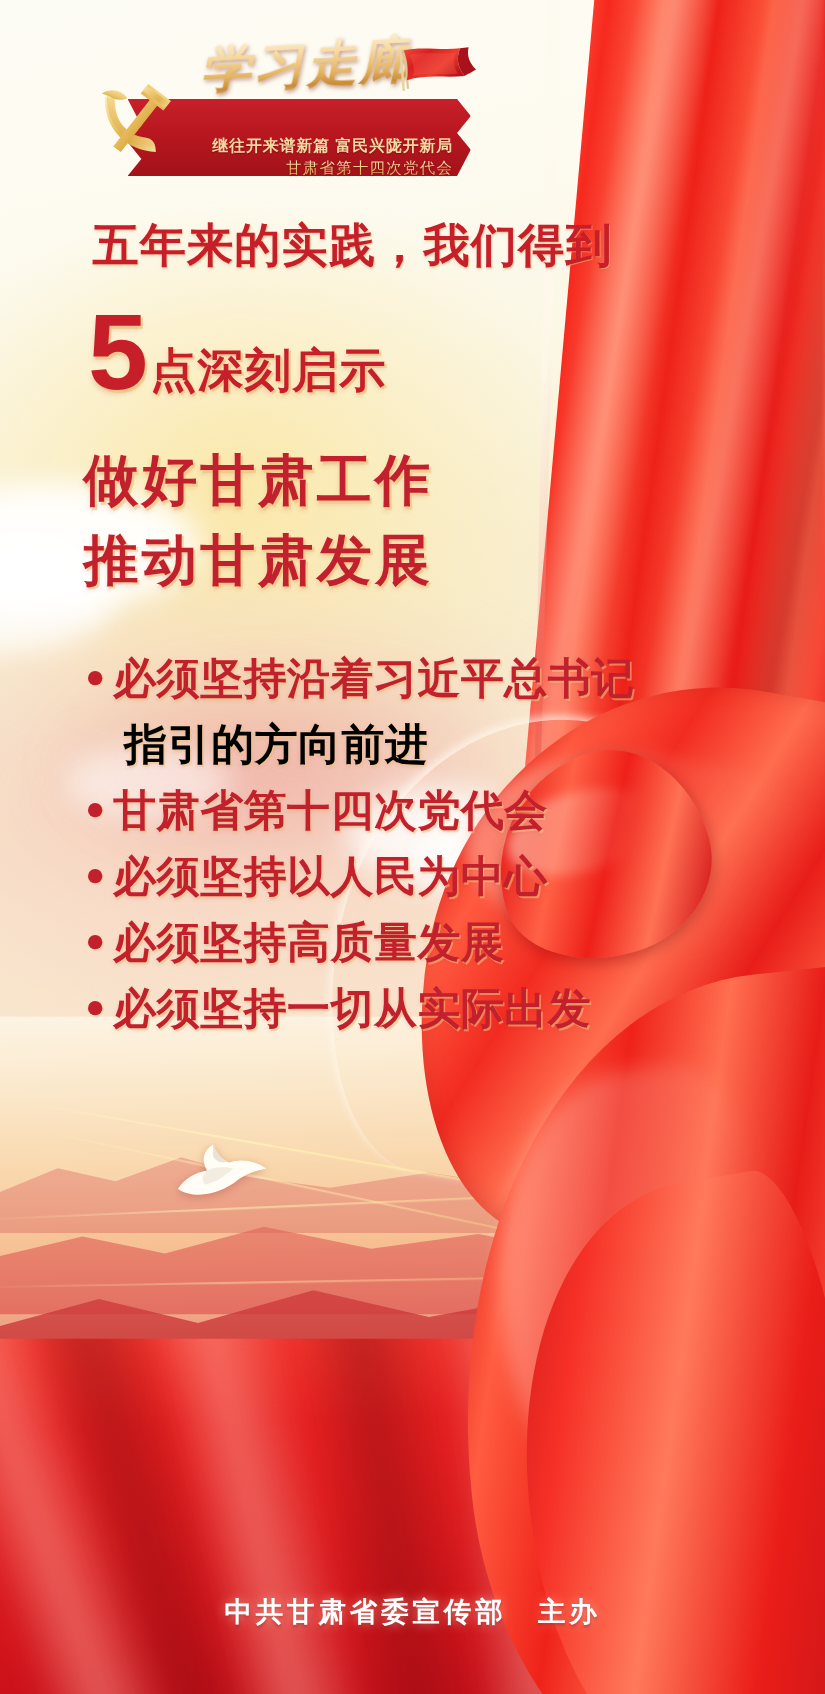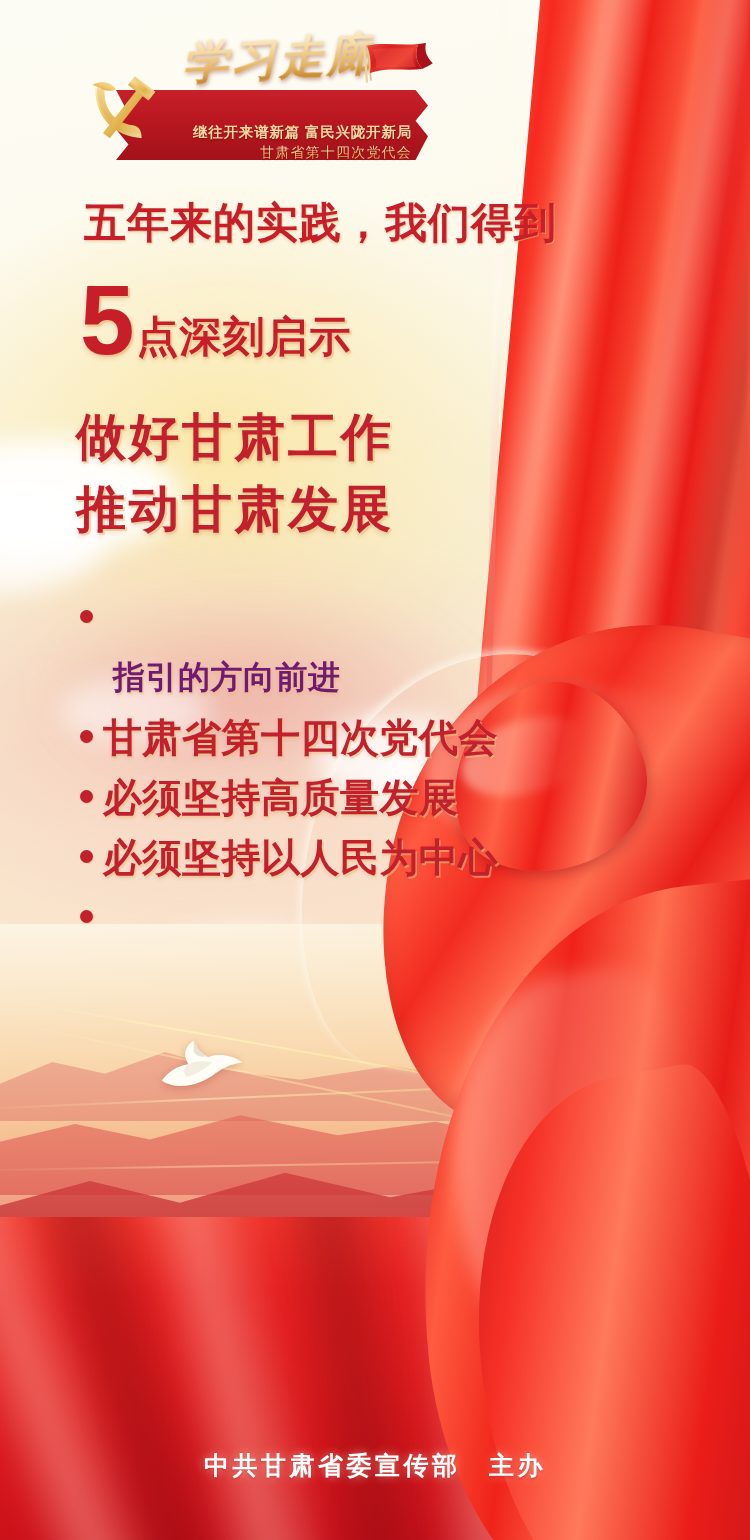--- a/index.html
+++ b/index.html
@@ -408,22 +408,22 @@
     margin:0 10px 4px 4px;
     box-shadow:1px 1px 0 rgba(238,192,124,.55);
   }
   .b-text{
     font-size:39px; font-weight:900; letter-spacing:.5px;
     color:#c2202c; white-space:nowrap; line-height:1.1;
     text-shadow:1.5px 1.5px 0 rgba(240,198,130,.55), 0 2px 4px rgba(170,60,40,.14);
   }
   .b-cont{
     margin-left:37px;
-    font-size:32px; font-weight:900; letter-spacing:.5px;
-    color:#701a75; white-space:nowrap; line-height:1.1;
+    font-size:39px; font-weight:900; letter-spacing:.5px;
+    color:#000000; white-space:nowrap; line-height:1.1;
     min-height:60px; display:flex; align-items:center;
     text-shadow:1.5px 1.5px 0 rgba(240,198,130,.55), 0 2px 4px rgba(170,60,40,.14);
   }
 
   
   .footer{
     position:absolute; left:0; right:0; bottom:58px;
     display:flex; flex-direction:column; align-items:center; gap:10px;
     z-index:20;
   }
@@ -610,40 +610,42 @@
       <span class="rest">点深刻启示</span>
     </div>
 
     <div class="t-sub s2">推动甘肃发展</div>
     <div class="t-sub s1">做好甘肃工作</div>
 
     <div class="bullets">
 
       <div class="b-row">
         <span class="b-dot"></span>
+        <span class="b-text">必须坚持沿着习近平总书记</span>
       </div>
       <div class="b-cont">指引的方向前进</div>
 
       <div class="b-row">
         <span class="b-dot"></span>
         <span class="b-text">甘肃省第十四次党代会</span>
       </div>
 
       <div class="b-row">
         <span class="b-dot"></span>
-        <span class="b-text">必须坚持高质量发展</span>
+        <span class="b-text">必须坚持以人民为中心</span>
       </div>
 
       <div class="b-row">
         <span class="b-dot"></span>
-        <span class="b-text">必须坚持以人民为中心</span>
+        <span class="b-text">必须坚持高质量发展</span>
       </div>
 
       <div class="b-row">
         <span class="b-dot"></span>
+        <span class="b-text">必须坚持一切从实际出发</span>
       </div>
 
     </div>
   </div>
 
   <div class="footer">
     <div class="f-line">中共甘肃省委宣传部　主办</div>
   </div>
 
 </div>

